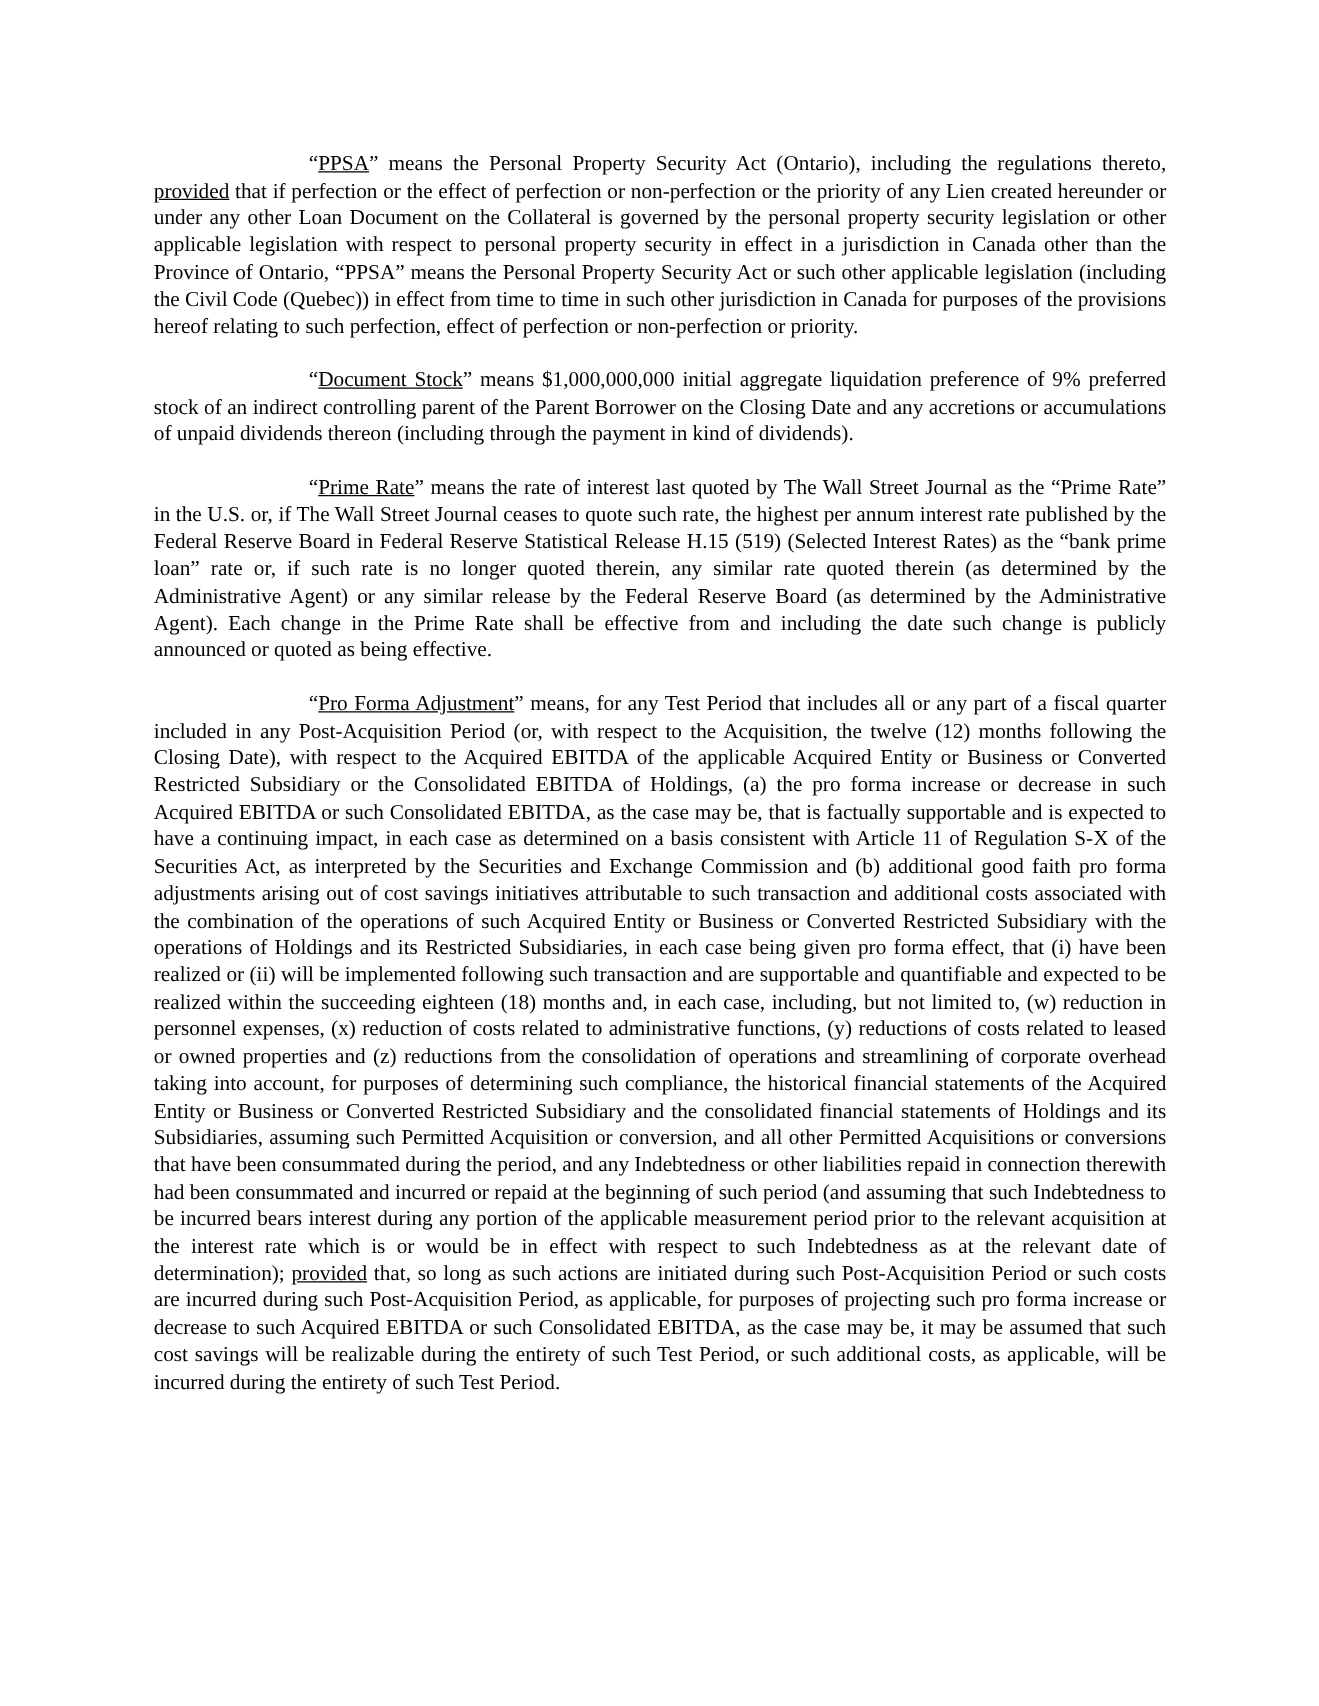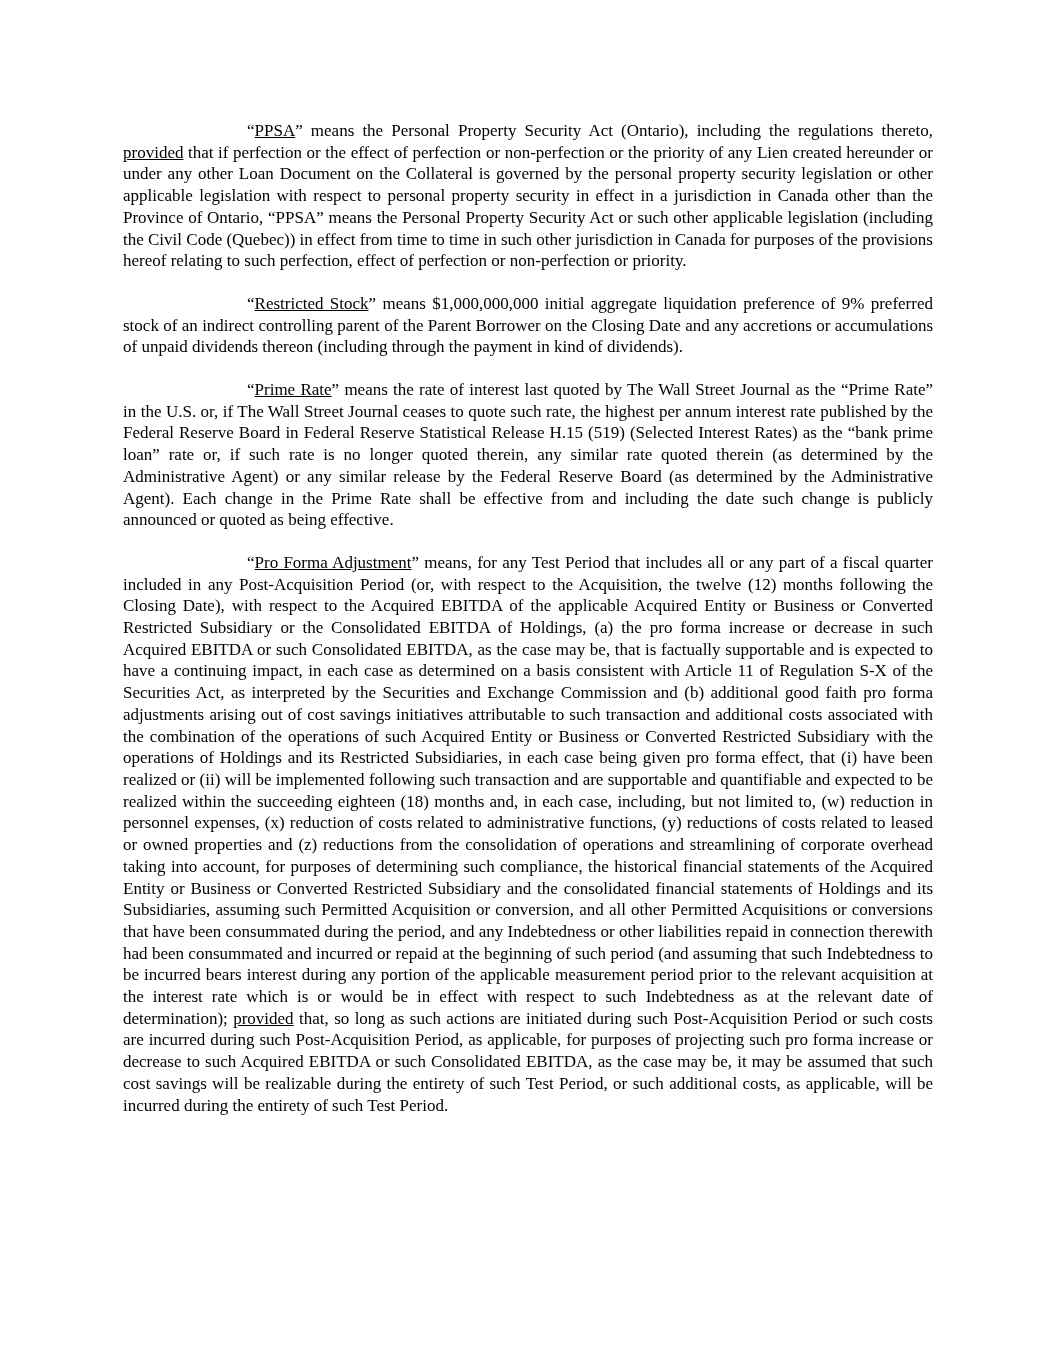--- a/index.html
+++ b/index.html
@@ -34,17 +34,17 @@
   .u {
     text-decoration: underline;
   }
 </style>
 </head>
 <body>
 
 <div class="page">
   <div id="paragraphs">
       <p class="para"><span>“</span><span class="u">PPSA</span><span>” means the Personal Property Security Act (Ontario), including the regulations thereto, </span><span class="u">provided</span><span> that if perfection or the effect of perfection or non-perfection or the priority of any Lien created hereunder or under any other Loan Document on the Collateral is governed by the personal property security legislation or other applicable legislation with respect to personal property security in effect in a jurisdiction in Canada other than the Province of Ontario, “PPSA” means the Personal Property Security Act or such other applicable legislation (including the Civil Code (Quebec)) in effect from time to time in such other jurisdiction in Canada for purposes of the provisions hereof relating to such perfection, effect of perfection or non-perfection or priority.</span></p>
-      <p class="para"><span>“</span><span class="u">Restricted Stock</span><span>” means $1,000,000,000 initial aggregate liquidation preference of 9% preferred stock of an indirect controlling parent of the Parent Borrower on the Closing Date and any accretions or accumulations of unpaid dividends thereon (including through the payment in kind of dividends).</span></p>
+      <p class="para"><span>“</span><span class="u">Document Stock</span><span>” means $1,000,000,000 initial aggregate liquidation preference of 9% preferred stock of an indirect controlling parent of the Parent Borrower on the Closing Date and any accretions or accumulations of unpaid dividends thereon (including through the payment in kind of dividends).</span></p>
       <p class="para"><span>“</span><span class="u">Prime Rate</span><span>” means the rate of interest last quoted by The Wall Street Journal as the “Prime Rate” in the U.S. or, if The Wall Street Journal ceases to quote such rate, the highest per annum interest rate published by the Federal Reserve Board in Federal Reserve Statistical Release H.15 (519) (Selected Interest Rates) as the “bank prime loan” rate or, if such rate is no longer quoted therein, any similar rate quoted therein (as determined by the Administrative Agent) or any similar release by the Federal Reserve Board (as determined by the Administrative Agent). Each change in the Prime Rate shall be effective from and including the date such change is publicly announced or quoted as being effective.</span></p>
       <p class="para"><span>“</span><span class="u">Pro Forma Adjustment</span><span>” means, for any Test Period that includes all or any part of a fiscal quarter included in any Post-Acquisition Period (or, with respect to the Acquisition, the twelve (12) months following the Closing Date), with respect to the Acquired EBITDA of the applicable Acquired Entity or Business or Converted Restricted Subsidiary or the Consolidated EBITDA of Holdings, (a) the pro forma increase or decrease in such Acquired EBITDA or such Consolidated EBITDA, as the case may be, that is factually supportable and is expected to have a continuing impact, in each case as determined on a basis consistent with Article 11 of Regulation S-X of the Securities Act, as interpreted by the Securities and Exchange Commission and (b) additional good faith pro forma adjustments arising out of cost savings initiatives attributable to such transaction and additional costs associated with the combination of the operations of such Acquired Entity or Business or Converted Restricted Subsidiary with the operations of Holdings and its Restricted Subsidiaries, in each case being given pro forma effect, that (i) have been realized or (ii) will be implemented following such transaction and are supportable and quantifiable and expected to be realized within the succeeding eighteen (18) months and, in each case, including, but not limited to, (w) reduction in personnel expenses, (x) reduction of costs related to administrative functions, (y) reductions of costs related to leased or owned properties and (z) reductions from the consolidation of operations and streamlining of corporate overhead taking into account, for purposes of determining such compliance, the historical financial statements of the Acquired Entity or Business or Converted Restricted Subsidiary and the consolidated financial statements of Holdings and its Subsidiaries, assuming such Permitted Acquisition or conversion, and all other Permitted Acquisitions or conversions that have been consummated during the period, and any Indebtedness or other liabilities repaid in connection therewith had been consummated and incurred or repaid at the beginning of such period (and assuming that such Indebtedness to be incurred bears interest during any portion of the applicable measurement period prior to the relevant acquisition at the interest rate which is or would be in effect with respect to such Indebtedness as at the relevant date of determination); </span><span class="u">provided</span><span> that, so long as such actions are initiated during such Post-Acquisition Period or such costs are incurred during such Post-Acquisition Period, as applicable, for purposes of projecting such pro forma increase or decrease to such Acquired EBITDA or such Consolidated EBITDA, as the case may be, it may be assumed that such cost savings will be realizable during the entirety of such Test Period, or such additional costs, as applicable, will be incurred during the entirety of such Test Period.</span></p>
     </div>
 </div>
 
 </body></html>

